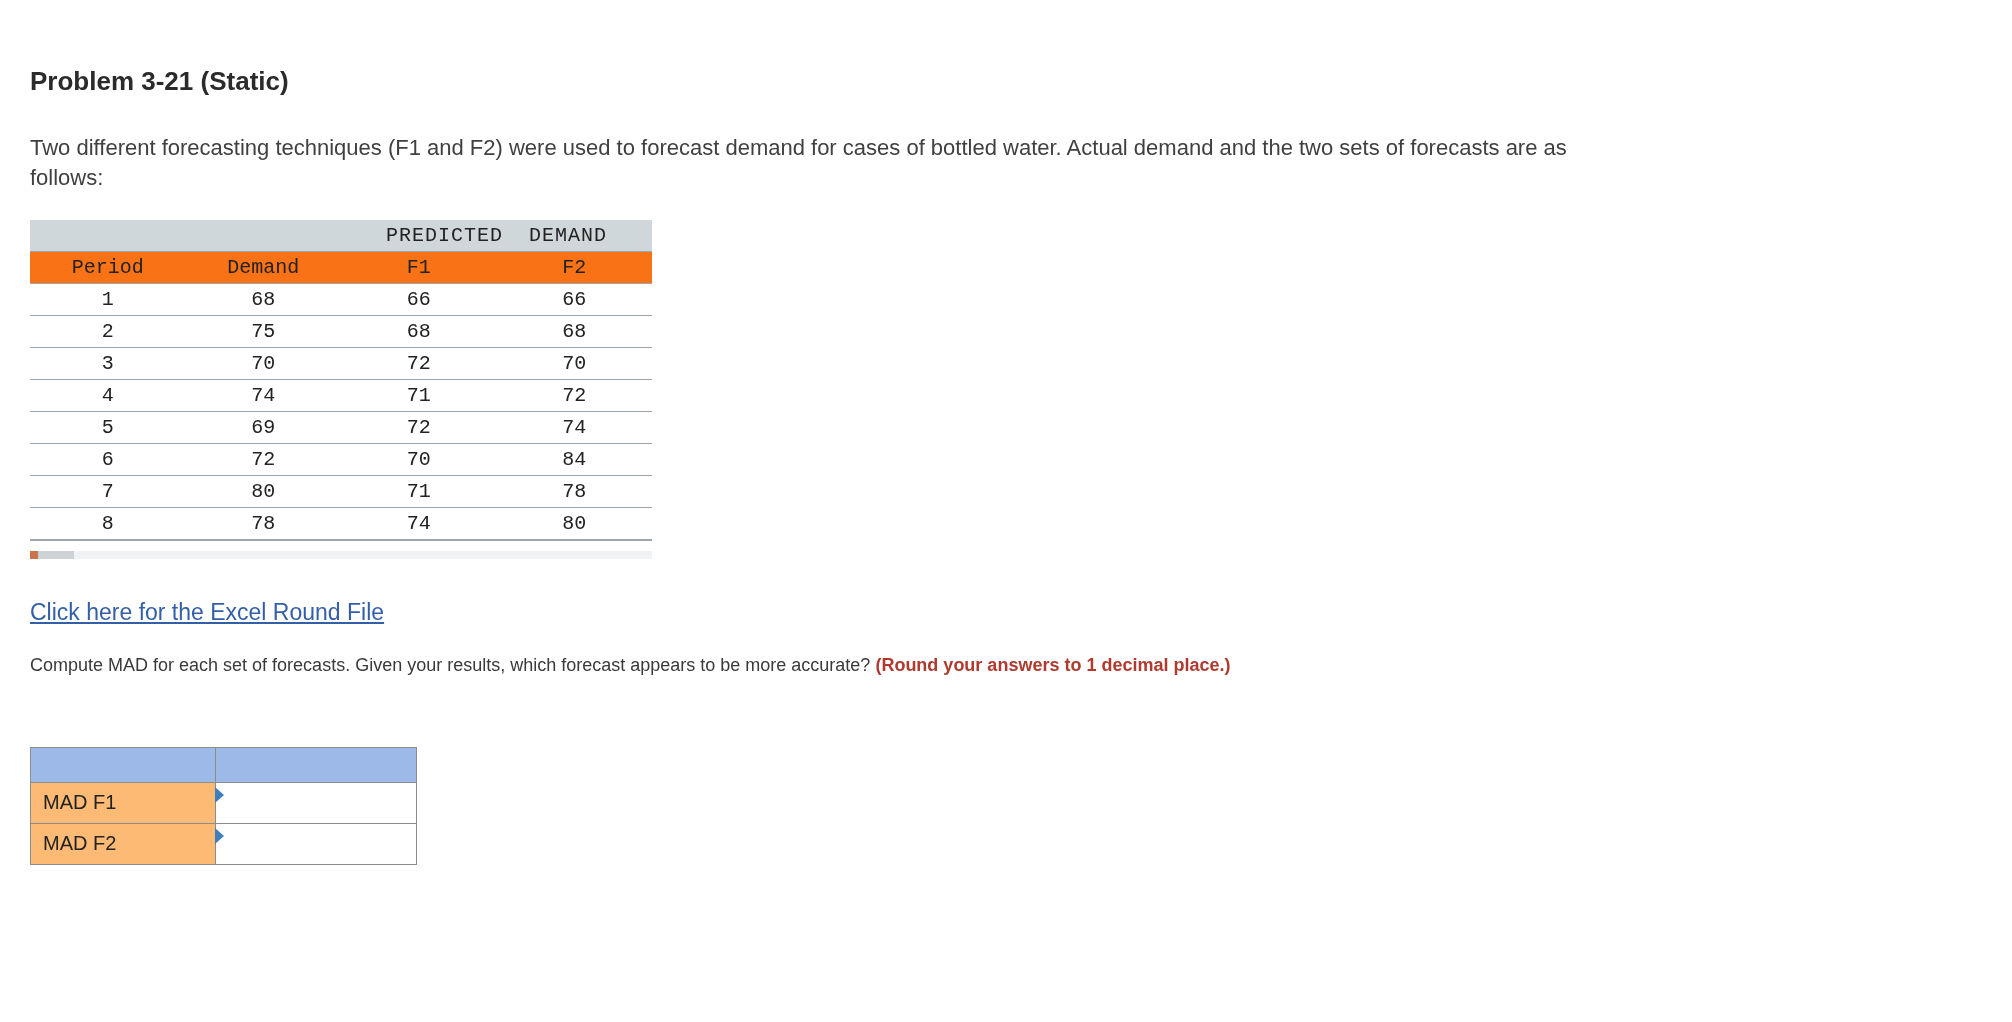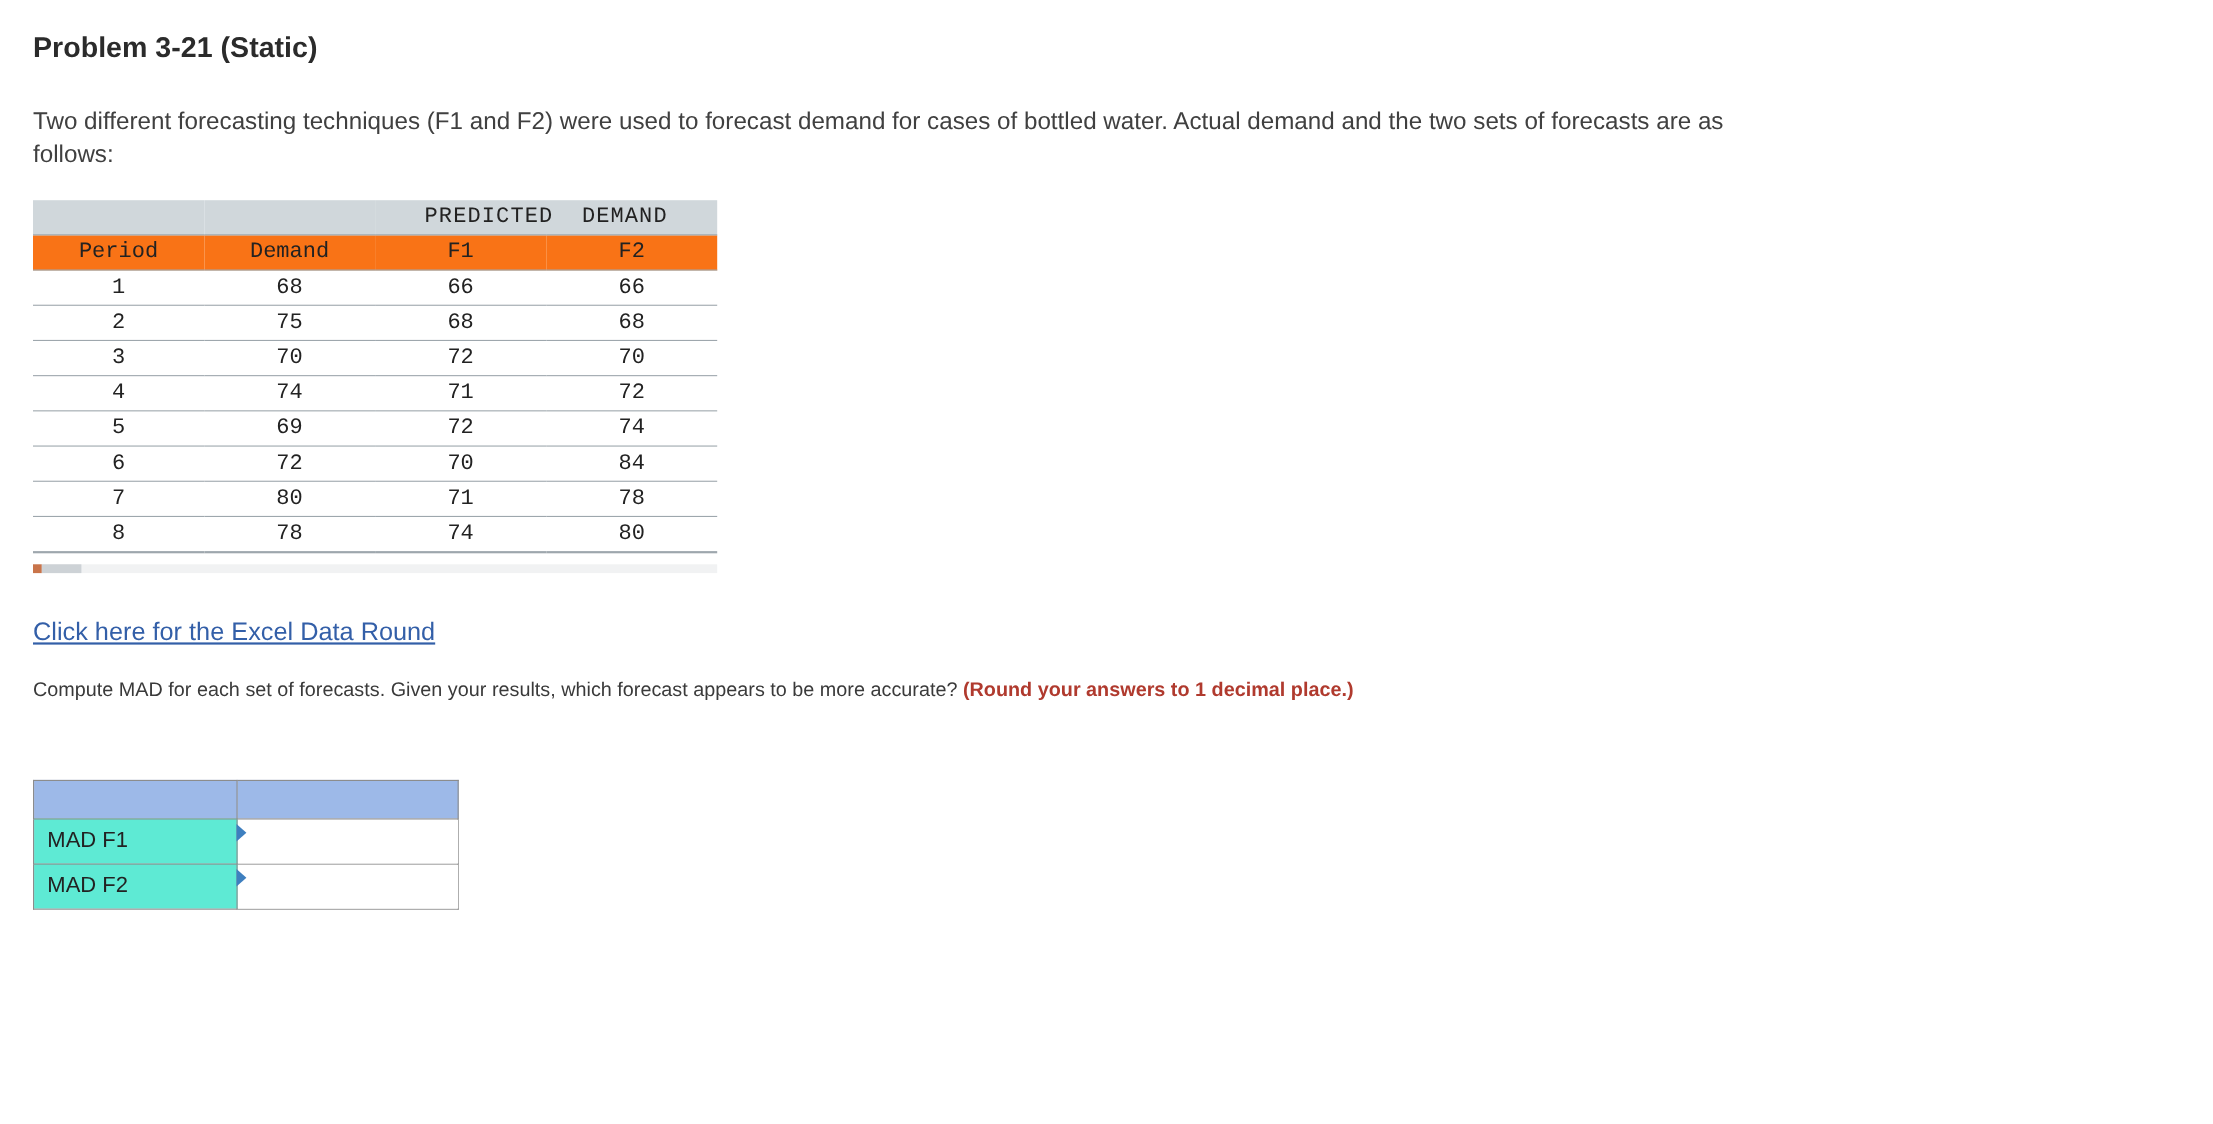--- a/index.html
+++ b/index.html
@@ -8,20 +8,21 @@
     background: #ffffff;
     font-family: "Helvetica Neue", Arial, sans-serif;
     color: #3a3a3a;
     font-size: 22px;
     line-height: 1.35;
   }
   .page {
     padding: 26px 30px 40px 30px;
     width: 1640px;
     box-sizing: border-box;
+    margin-top: 38px;
   }
   .title {
     font-weight: 700;
     font-size: 26px;
     color: #2b2b2b;
     margin-bottom: 34px;
   }
   .intro {
     font-weight: 400;
     color: #404040;
@@ -124,21 +125,21 @@
     padding: 6px 12px;
     height: 28px;
     box-sizing: content-box;
   }
   .answer-table .ans-header td {
     background: #9db9e8;
     height: 22px;
   }
   .answer-table .lbl {
     width: 160px;
-    background: #5eead4;
+    background: #fdba74;
     color: #222;
   }
   .answer-table .val {
     width: 200px;
     background: #fff;
     position: relative;
     padding: 0;
   }
   .answer-table .val .tab {
     position: absolute;
@@ -231,21 +232,21 @@
           <td>8</td>
           <td>78</td>
           <td>74</td>
           <td>80</td>
         </tr>
       </tbody>
     </table>
   </div>
   <div class="scroll-strip"></div>
 
-  <a class="file-link">Click here for the Excel Data Round</a>
+  <a class="file-link">Click here for the Excel Round File</a>
 
   <div class="question">
     <span>Compute MAD for each set of forecasts. Given your results, which forecast appears to be more accurate? </span><span class="hint">(Round your answers to 1 decimal place.)</span>
   </div>
 
   <table class="answer-table">
     <tbody>
         <tr class="ans-header">
       <td></td>
       <td></td>

